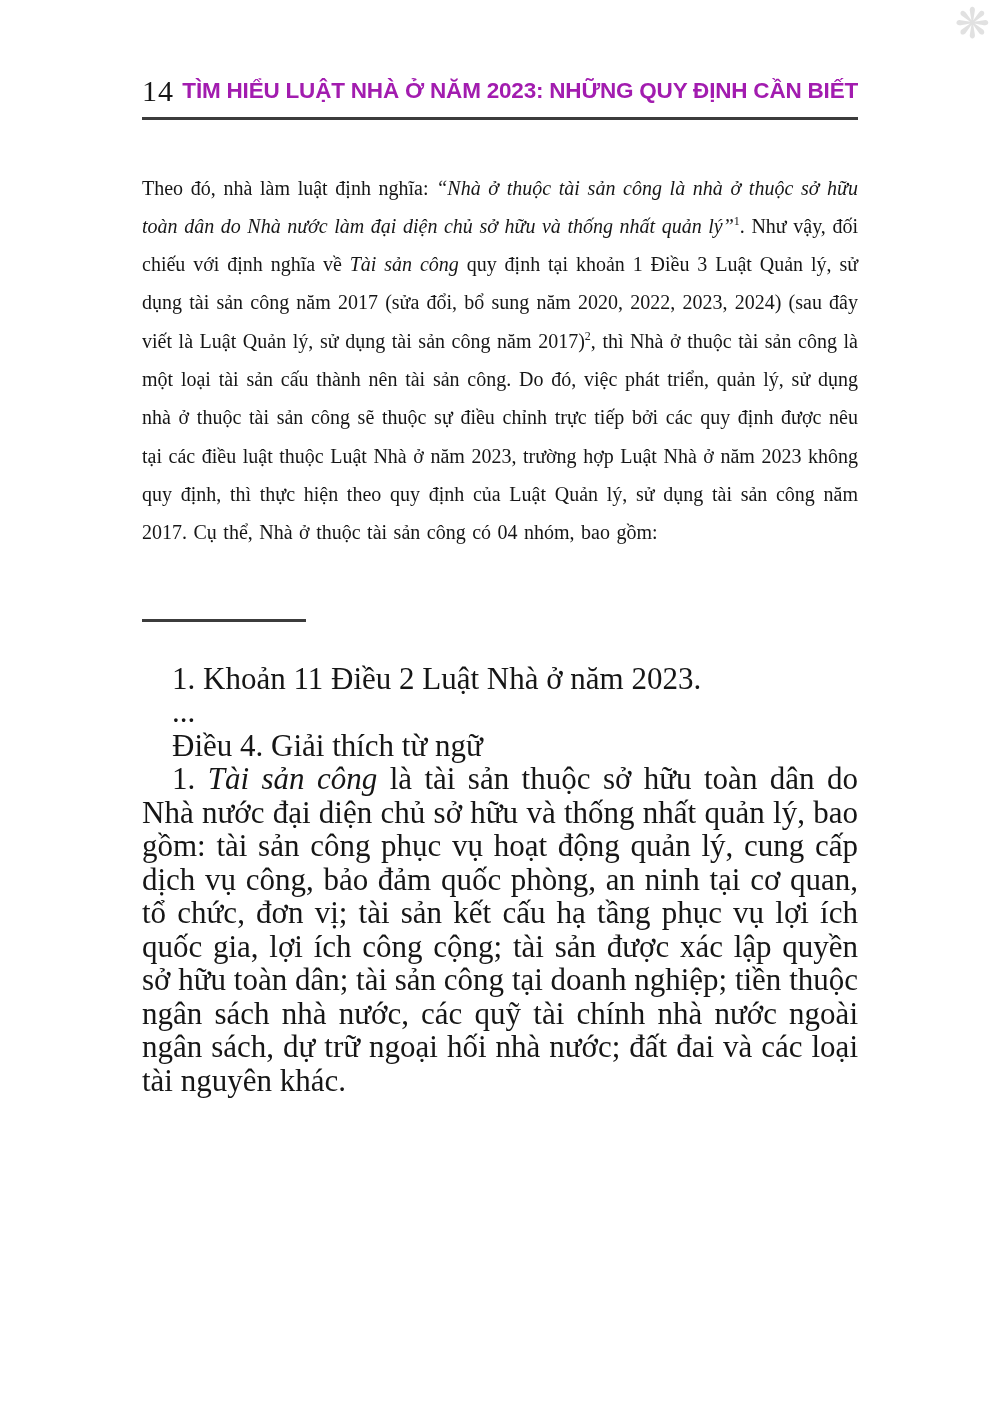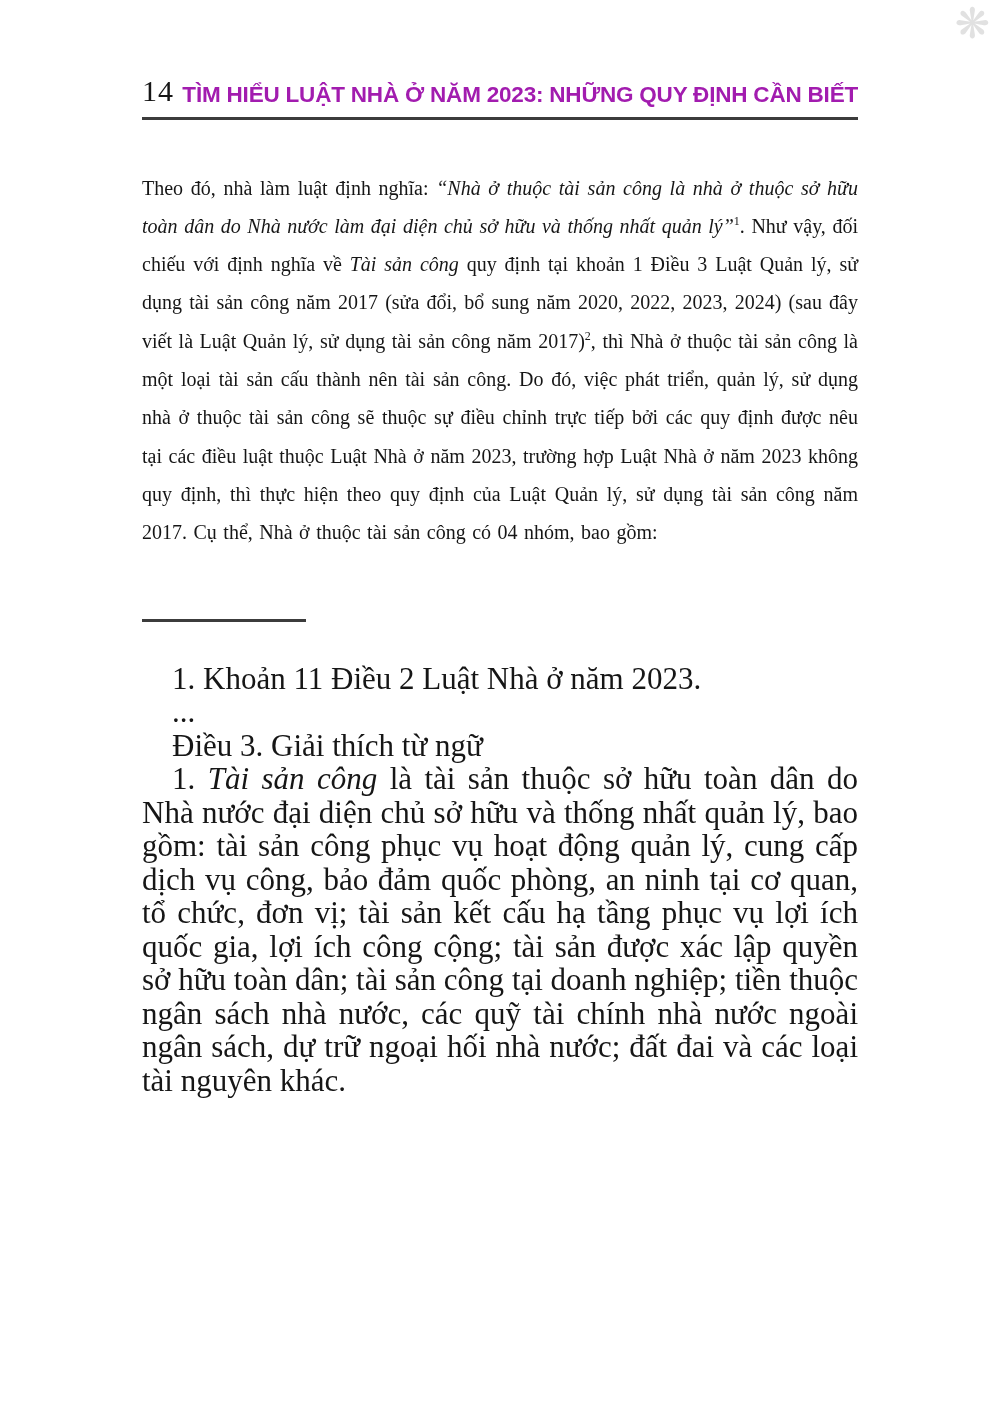--- a/index.html
+++ b/index.html
@@ -22,21 +22,21 @@
     position: absolute;
     top: 0px;
     right: 10px;
     font-size: 42px;
     line-height: 48px;
     color: #e1e1e1;
     user-select: none;
   }
   .header-row {
     display: flex;
-    align-items: flex-end;
+    align-items: center;
     justify-content: space-between;
     padding-top: 74px;
   }
   .page-number {
     font-size: 30px;
     letter-spacing: 1px;
   }
   .header-title {
     font-family: "Liberation Sans", "DejaVu Sans", sans-serif;
     font-weight: bold;
@@ -92,17 +92,17 @@
 
   <div class="header-rule"></div>
 
   <div class="body-paragraph"><span>Theo đó, nhà làm luật định nghĩa: </span><span style="font-style: italic;">“Nhà ở thuộc tài sản công là nhà ở thuộc sở hữu toàn dân do Nhà nước làm đại diện chủ sở hữu và thống nhất quản lý”</span><sup>1</sup><span>. Như vậy, đối chiếu với định nghĩa về </span><span style="font-style: italic;">Tài sản công</span><span> quy định tại khoản 1 Điều 3 Luật Quản lý, sử dụng tài sản công năm 2017 (sửa đổi, bổ sung năm 2020, 2022, 2023, 2024) (sau đây viết là Luật Quản lý, sử dụng tài sản công năm 2017)</span><sup>2</sup><span>, thì Nhà ở thuộc tài sản công là một loại tài sản cấu thành nên tài sản công. Do đó, việc phát triển, quản lý, sử dụng nhà ở thuộc tài sản công sẽ thuộc sự điều chỉnh trực tiếp bởi các quy định được nêu tại các điều luật thuộc Luật Nhà ở năm 2023, trường hợp Luật Nhà ở năm 2023 không quy định, thì thực hiện theo quy định của Luật Quản lý, sử dụng tài sản công năm 2017. Cụ thể, Nhà ở thuộc tài sản công có 04 nhóm, bao gồm:</span></div>
 
   <div class="footnote-rule"></div>
 
   <div class="footnotes">
     <p><span>1. Khoản 11 Điều 2 Luật Nhà ở năm 2023.</span></p>
     <p><span>...</span></p>
-    <p><span>Điều 3. Giải thích từ ngữ</span></p>
+    <p><span>Điều 4. Giải thích từ ngữ</span></p>
     <p><span>1. </span><span style="font-style: italic;">Tài sản công</span><span> là tài sản thuộc sở hữu toàn dân do Nhà nước đại diện chủ sở hữu và thống nhất quản lý, bao gồm: tài sản công phục vụ hoạt động quản lý, cung cấp dịch vụ công, bảo đảm quốc phòng, an ninh tại cơ quan, tổ chức, đơn vị; tài sản kết cấu hạ tầng phục vụ lợi ích quốc gia, lợi ích công cộng; tài sản được xác lập quyền sở hữu toàn dân; tài sản công tại doanh nghiệp; tiền thuộc ngân sách nhà nước, các quỹ tài chính nhà nước ngoài ngân sách, dự trữ ngoại hối nhà nước; đất đai và các loại tài nguyên khác.</span></p>
   </div>
 
 </div>
 
 </body></html>

